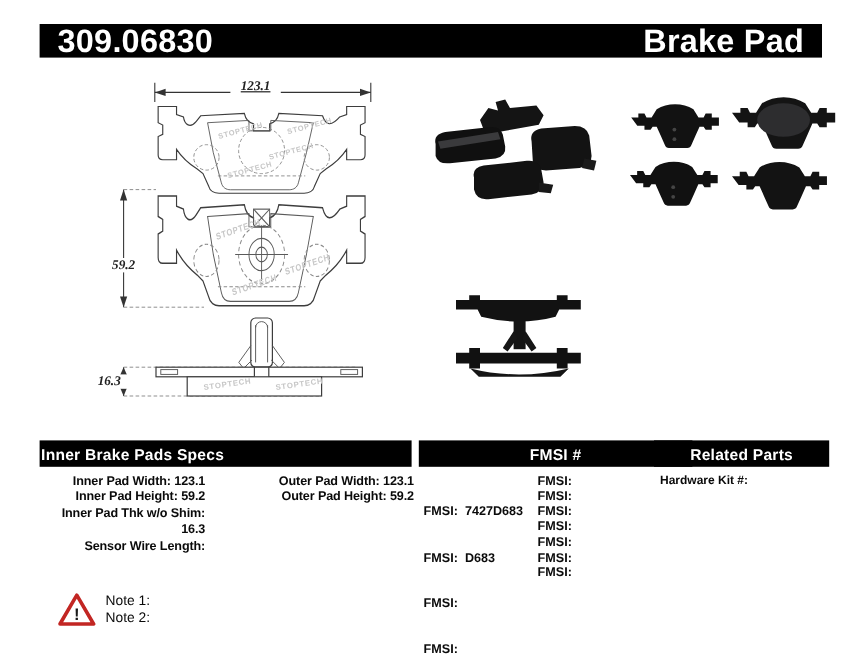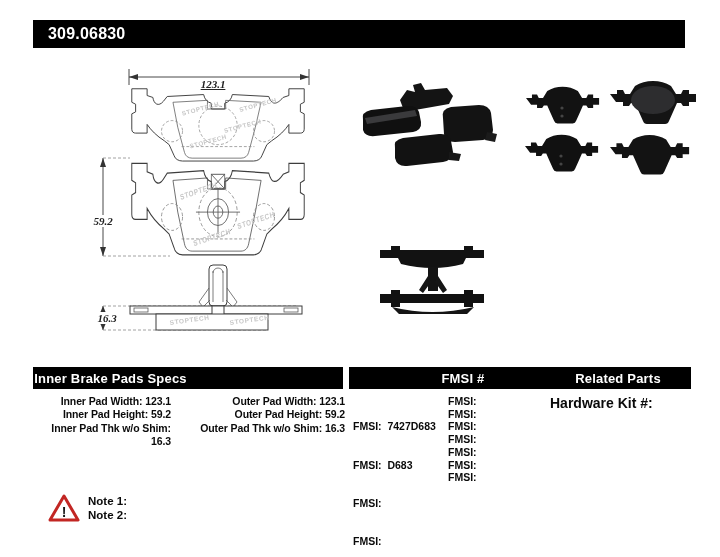--- a/index.html
+++ b/index.html
@@ -1,60 +1,61 @@
 <!DOCTYPE html>
 <html><head>
 <meta charset="utf-8">
 <style>
   html,body{margin:0;padding:0;background:#fff;}
   .page{position:relative;width:720px;height:557px;background:#ffffff;overflow:hidden;
         font-family:"Liberation Sans",sans-serif;color:#0a0a0a;}
   
   .title-bar{position:absolute;left:33px;top:20px;width:652px;height:28px;background:#000;
              display:flex;align-items:center;justify-content:space-between;padding:0 15px;box-sizing:border-box;}
-  .title-bar span{color:#fff;font-weight:bold;font-size:16px;letter-spacing:0.2px;}
+  .title-bar span{color:#fff;font-weight:bold;font-size:27px;letter-spacing:0.2px;}
   
   .dim-label{position:absolute;background:#fff;text-align:center;
              font-family:"Liberation Serif",serif;font-style:italic;font-weight:bold;font-size:11px;color:#222;}
   
   .hdr-bar{position:absolute;height:22px;background:#000;display:flex;align-items:center;}
   .hdr-bar .hdr-txt{color:#fff;font-weight:bold;font-size:13px;width:100%;text-align:center;letter-spacing:0.2px;}
   .hdr-split{display:flex;width:100%;}
   .hdr-split .hdr-txt{width:50%;}
   
   .spec-col{position:absolute;font-weight:bold;font-size:10.5px;line-height:13.4px;letter-spacing:-0.1px;}
   .right{text-align:right;}
   .fmsi-col{position:absolute;font-weight:bold;font-size:10.5px;line-height:12.7px;}
-  .hw-label{position:absolute;font-weight:bold;font-size:14px;}
-  
-  .note-text{position:absolute;font-weight:bold;font-size:11.5px;}
+  .hw-label{position:absolute;font-weight:bold;font-size:10px;}
+  
+  .note-text{position:absolute;font-weight:normal;font-size:11.5px;}
   svg{position:absolute;}
   .draw-stroke{stroke:#3d3d3d;stroke-width:1;fill:#fff;}
   .thin{stroke:#5a5a5a;stroke-width:0.8;fill:none;}
   .dash{stroke:#8a8a8a;stroke-width:0.8;fill:none;stroke-dasharray:3 2;}
   .dimline{stroke:#333;stroke-width:0.9;fill:none;}
   .wm{fill:#c7c7c7;font-size:6.5px;font-weight:bold;letter-spacing:0.6px;font-family:"Liberation Sans",sans-serif;}
 </style>
 </head>
 <body>
 
 <div class="page">
 
   <div class="title-bar">
     <span>309.06830</span>
+    <span>Brake Pad</span>
   </div>
 
   <svg style="left:124px;top:66px;" width="190" height="22" viewBox="0 0 190 22">
     <line class="dimline" x1="5" y1="3" x2="5" y2="19"></line>
     <line class="dimline" x1="185" y1="3" x2="185" y2="19"></line>
     <line class="dimline" x1="5" y1="11" x2="185" y2="11"></line>
     <polygon points="5,11 14,8 14,14" fill="#333"></polygon>
     <polygon points="185,11 176,8 176,14" fill="#333"></polygon>
   </svg>
-  <span class="dim-label" style="left:192px;top:78px;width:42px;text-decoration:underline;">123.1</span>
+  <span class="dim-label" style="left:192px;top:66px;width:42px;text-decoration:underline;">123.1</span>
 
   <svg style="left:127px;top:83px;" width="182" height="79" viewBox="0 0 190 82" preserveAspectRatio="none">
     <path class="draw-stroke" d="M5,6 L21,6 L21,13 L27,15 C28,22 33,25 38,19 L42,14 L80,12 C81,17 84,20 88,21 L88,27 L102,27 L102,21 C106,20 109,17 110,12 L148,14 C151,23 156,23 163,15 L169,13 L169,6 L185,6 L185,20 L181,22 L181,30 L185,32 L185,48 C185,51 183,52 181,52 L169,52 L169,43 C165,49 159,55 151,60 L146,64 L141,75 C140,79 136,81 132,81 L58,81 C54,81 50,79 49,75 L44,64 L39,60 C31,55 25,49 21,43 L21,52 L9,52 C7,52 5,51 5,48 L5,32 L9,30 L9,22 L5,20 Z"></path>
     <path class="thin" d="M48,20 L84,18 L84,27 L103,27 L103,18 L140,20 L134,46 L127,72 C126,76 123,78 119,78 L68,78 C64,78 61,76 60,72 L53,46 Z"></path>
     <circle class="dash" cx="95" cy="44" r="20"></circle>
     <circle class="dash" cx="47" cy="50" r="11"></circle>
     <circle class="dash" cx="143" cy="50" r="11"></circle>
     <line class="dash" x1="57" y1="66" x2="133" y2="66"></line>
     <text class="wm" transform="rotate(-15 58 34)" x="58" y="34">STOPTECH</text>
     <text class="wm" transform="rotate(-15 102 52)" x="102" y="52">STOPTECH</text>
@@ -90,21 +91,21 @@
     <text class="wm" transform="rotate(-15 70 74)" x="70" y="74">STOPTECH</text>
   </svg>
 
   <svg style="left:96px;top:300px;" width="220" height="36" viewBox="0 0 220 36">
     <line class="dimline" x1="7" y1="6" x2="7" y2="30"></line>
     <polygon points="7,6 4,13 10,13" fill="#333"></polygon>
     <polygon points="7,30 4,23 10,23" fill="#333"></polygon>
     <line class="dash" x1="7" y1="6" x2="200" y2="6"></line>
     <line class="dash" x1="7" y1="30" x2="172" y2="30"></line>
   </svg>
-  <span class="dim-label" style="left:90px;top:312px;width:34px;">16.3</span>
+  <span class="dim-label" style="left:74px;top:312px;width:34px;">16.3</span>
 
   <svg style="left:122px;top:262px;" width="190" height="72" viewBox="0 0 190 72">
     <rect x="87" y="3" width="18" height="41" rx="4" class="draw-stroke"></rect>
     <line class="thin" x1="91" y1="9" x2="91" y2="40"></line>
     <line class="thin" x1="101" y1="9" x2="101" y2="40"></line>
     <path class="thin" d="M91,11 A5,5 0 0 1 101,11"></path>
     <path class="thin" d="M87,26 L77,40 L81,45 L88,38 M105,26 L115,40 L111,45 L104,38"></path>
     <rect x="8" y="44" width="172" height="8" class="draw-stroke"></rect>
     <rect x="12" y="46" width="14" height="4" class="thin"></rect>
     <rect x="162" y="46" width="14" height="4" class="thin"></rect>
@@ -156,26 +157,26 @@
     <span class="hdr-txt">FMSI #</span>
   </div>
   <div class="hdr-bar" style="left:545px;top:367px;width:146px;justify-content:flex-end;">
     <span class="hdr-txt">Related Parts</span>
   </div>
 
   <div class="spec-col right" style="left:33px;top:395px;width:138px;">
     <div>Inner Pad Width: 123.1</div>
     <div>Inner Pad Height: 59.2</div>
     <div>Inner Pad Thk w/o Shim: 16.3</div>
+    <div>Sensor Wire Length:</div>
   </div>
 
   <div class="spec-col right" style="left:198px;top:395px;width:147px;">
     <div>Outer Pad Width: 123.1</div>
     <div>Outer Pad Height: 59.2</div>
-    <div>Outer Pad Thk w/o Shim: 16.3</div>
   </div>
 
   <div class="fmsi-col" style="left:353px;top:395px;width:92px;white-space:pre;">
     <div>FMSI:  7427D683</div>
     <div>FMSI:  D683</div>
     <div>FMSI:</div>
     <div>FMSI:</div>
     
     
     

